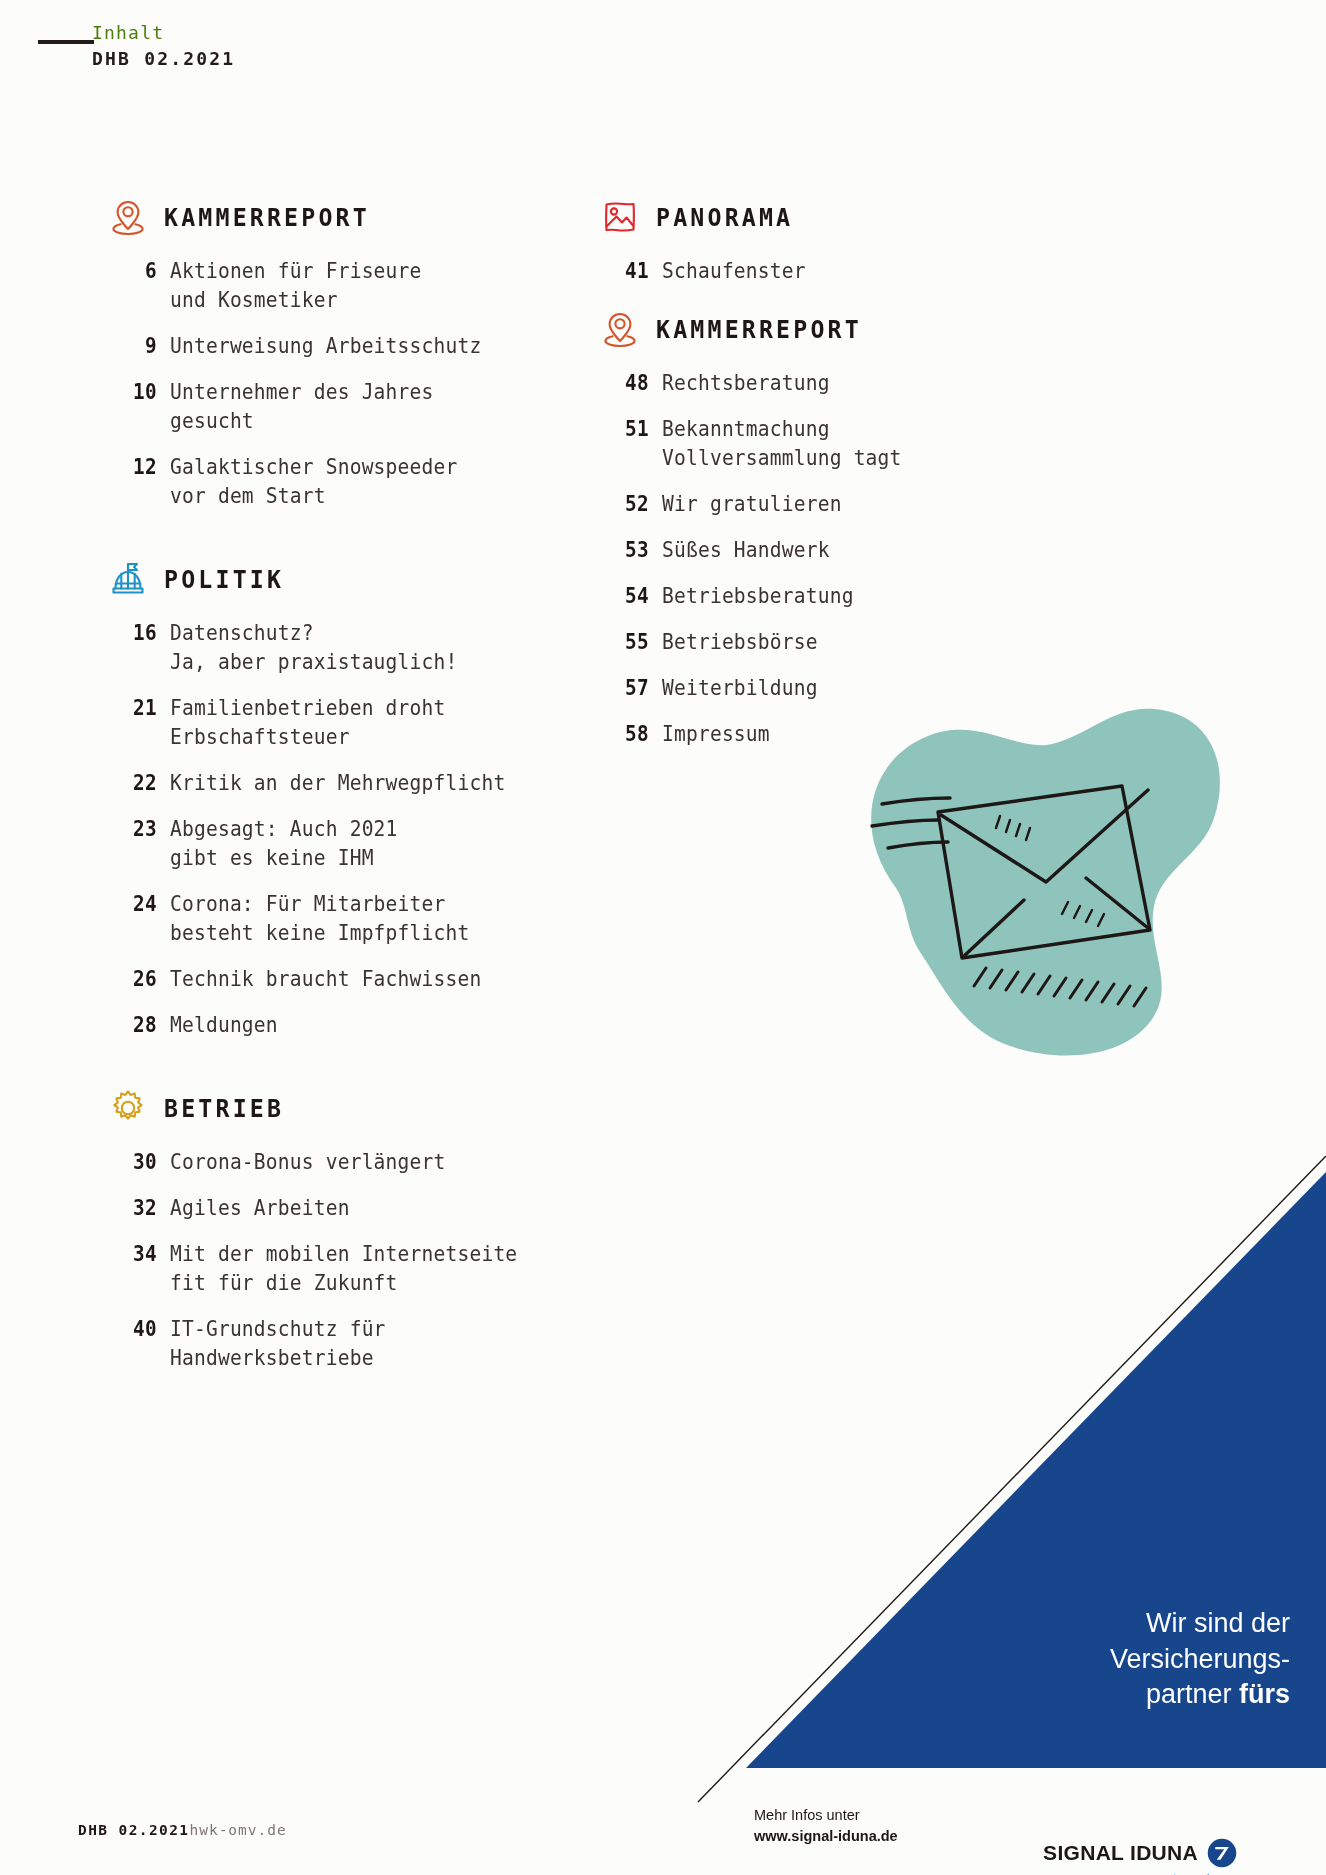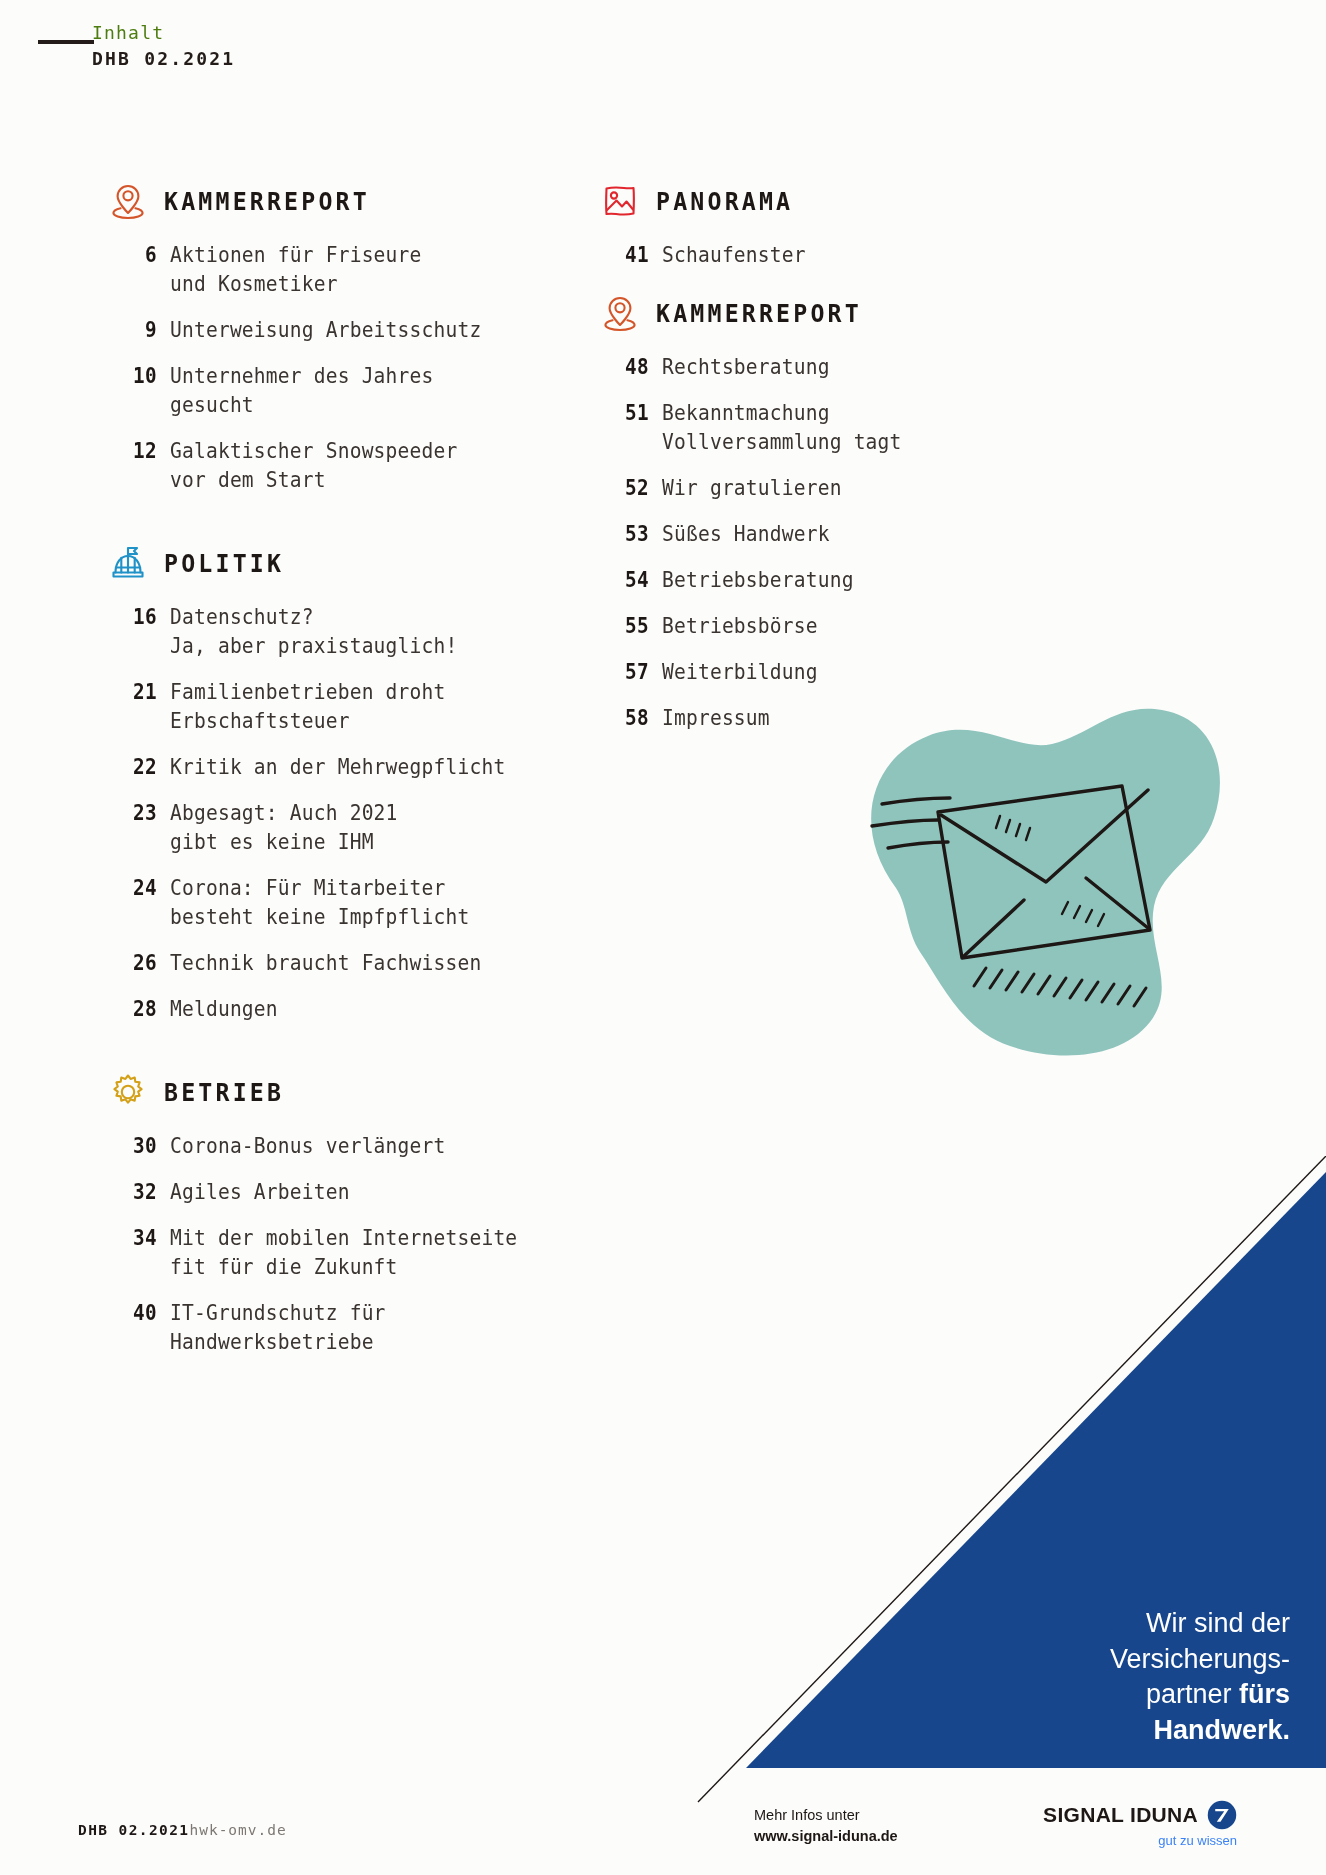--- a/index.html
+++ b/index.html
@@ -10,21 +10,21 @@
     -webkit-font-smoothing:antialiased;
   }
   
   #header-rule{position:absolute;left:38px;top:40px;width:56px;height:4px;background:#241c19;}
   #header-block{position:absolute;left:92px;top:22px;}
   #header-kicker{font-family:"DejaVu Sans Mono",monospace;font-size:18px;letter-spacing:1.2px;color:#4d7c0f;line-height:1.25;}
   #header-issue{font-family:"DejaVu Sans Mono",monospace;font-size:18px;font-weight:bold;letter-spacing:2.2px;color:#241c19;line-height:1.35;margin-top:2px;}
 
   
   #toc{position:absolute;left:0;top:175px;width:1326px;}
-  .column{position:absolute;top:0;}
+  .column{position:absolute;top:16px;}
   #col-left{left:108px;width:470px;}
   #col-right{left:600px;width:430px;}
 
   .section{margin-bottom:6px;}
   .section-head{display:flex;align-items:center;height:52px;margin-bottom:14px;}
   .section-icon{width:40px;height:40px;flex:0 0 40px;display:flex;align-items:center;justify-content:center;margin-right:16px;}
   .section-title{
     font-family:"DejaVu Sans Mono",monospace;font-weight:bold;
     font-size:25px;letter-spacing:3.4px;color:#1d1715;white-space:nowrap;
     transform:scaleX(0.93);transform-origin:left center;
@@ -305,31 +305,30 @@
 
 <div id="advert">
   <svg width="666" height="690" viewBox="0 0 666 690" style="position:absolute;left:0;top:0;">
     <polygon points="666,16 666,612 86,612" fill="#17468c"></polygon>
     <line x1="666" y1="0" x2="38" y2="646" stroke="#1d1715" stroke-width="1.4"></line>
   </svg>
   <div id="advert-claim">
     <div>Wir sind der</div>
     <div>Versicherungs-</div>
     <div><span>partner </span><b>fürs</b></div>
-    <div><b>Handwerk.</b></div>
   </div>
 </div>
 
 <div id="advert-info">
   <div>Mehr Infos unter</div>
   <div class="bold">www.signal-iduna.de</div>
 </div>
 
 <div id="brand">
-  <div id="brand-row" style="justify-content:flex-end;width:262px;">
+  <div id="brand-row" style="justify-content:flex-end;width:262px;margin-top:38px;">
     <span id="brand-name">SIGNAL IDUNA</span>
     <svg id="brand-mark" viewBox="0 0 40 40">
       <circle cx="20" cy="20" r="19" fill="#17468c"></circle>
       <path d="M11,12 L29,12 L18,29 L13,29 L23,15 L11,15 Z" fill="#ffffff"></path>
     </svg>
   </div>
   <div id="brand-tag">gut zu wissen</div>
 </div>
 
 <div id="footer">

